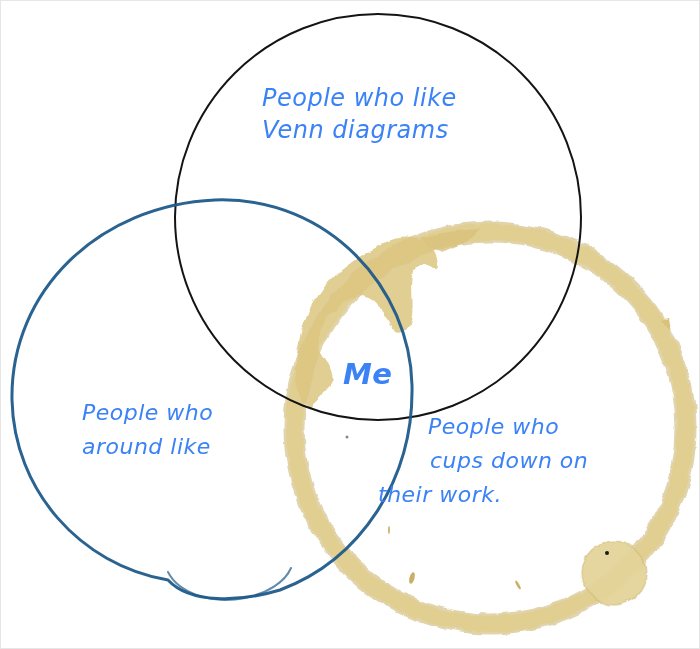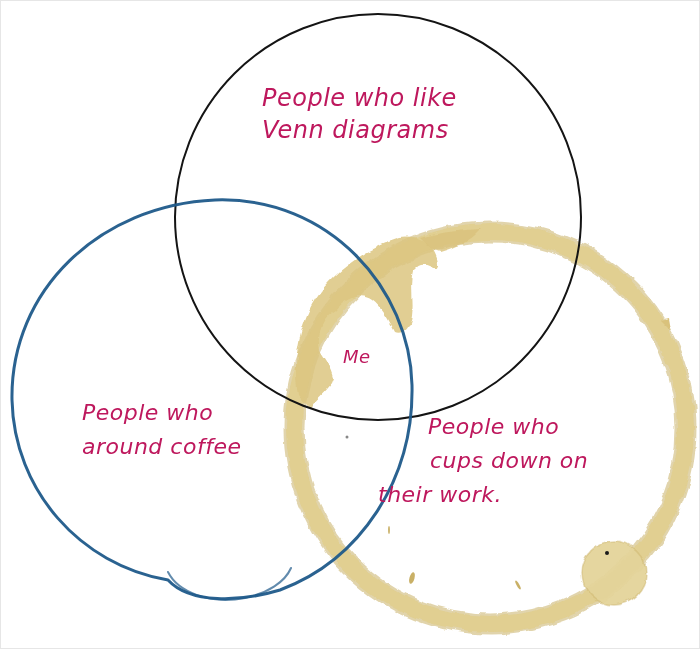--- a/index.html
+++ b/index.html
@@ -26,21 +26,21 @@
       position: absolute;
       left: 0; top: 0;
       width: 700px;
       height: 649px;
     }
     .label {
       position: absolute;
       font-family: "DejaVu Sans", sans-serif;
       font-style: italic;
       font-weight: normal;
-      color: #be185d;
+      color: #3b82f6;
       line-height: 1.33;
       white-space: nowrap;
       letter-spacing: 0.5px;
     }
     .label .line { display: block; }
     .label-venn {
       left: 262px;
       top: 83px;
       font-size: 24px;
     }
@@ -54,23 +54,23 @@
       left: 428px;
       top: 410px;
       font-size: 22px;
       line-height: 1.55;
     }
     .label-coffee .line:nth-child(2) { padding-left: 2px; }
     .label-coffee .line:nth-child(3) { margin-left: -50px; }
     .label-coffee .line:nth-child(4) { padding-left: 4px; margin-left: 36px; }
     .label-me {
       left: 343px;
-      top: 345px;
-      font-size: 18px;
-      font-weight: normal;
+      top: 355px;
+      font-size: 29px;
+      font-weight: bold;
     }
   </style>
 </head>
 <body>
 
 <div class="frame"></div>
 
 <svg class="venn" viewBox="0 0 700 649" xmlns="http://www.w3.org/2000/svg">
   <defs>
     <filter id="rough" x="-10%" y="-10%" width="120%" height="120%">
@@ -122,21 +122,21 @@
   <circle cx="607" cy="553" r="2" fill="#1a1a1a"></circle>
 </svg>
 
 <div class="label label-venn">
   <span class="line">People who like</span>
   <span class="line">Venn diagrams</span>
 </div>
 
 <div class="label label-circles">
   <span class="line">People who</span>
-  <span class="line">around coffee</span>
+  <span class="line">around like</span>
 </div>
 
 <div class="label label-coffee">
   <span class="line">People who</span>
   <span class="line">cups down on</span>
   <span class="line">their work.</span>
 </div>
 
 <div class="label label-me">Me</div>
 

